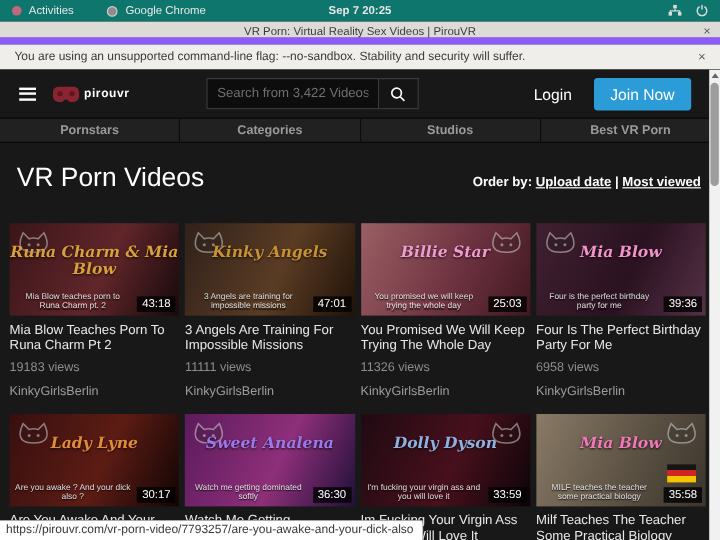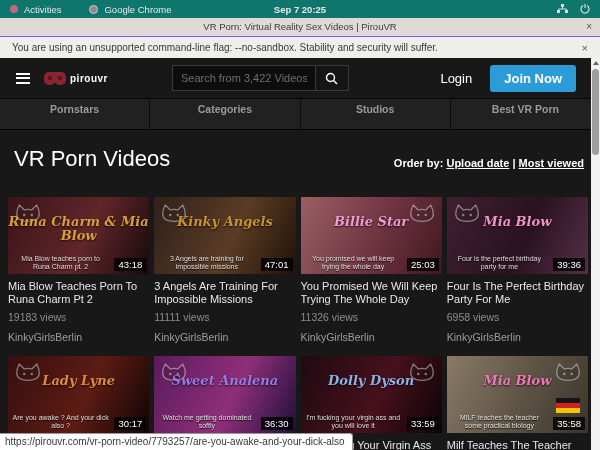--- a/index.html
+++ b/index.html
@@ -13,21 +13,21 @@
   .dot-icon { width:8px; height:8px; border-radius:50%; background:#c2687c; display:inline-block; }
   .chrome-icon { width:9px; height:9px; border-radius:50%; background:#8d8d8d;
                  border:1.5px solid #c9c9c9; display:inline-block; margin-left:22px; }
   .gb-clock { position:absolute; left:0; right:0; text-align:center; font-weight:bold; }
   .gb-right { margin-left:auto; display:flex; align-items:center; gap:12px; z-index:2; }
   .gb-right svg { display:block; }
 
   
   .title-bar { position:relative; height:19px; background:#dedbd6; color:#3c3c3c;
                font-size:9.5px; line-height:18px; text-align:center;
-               border-bottom:1px solid #8b5cf6; }
+               border-bottom:6px solid #8b5cf6; }
   .title-close { position:absolute; right:8px; top:0; color:#555; font-size:10px; cursor:default; }
 
   
   .warning-bar { height:21px; background:#f0eeeb; color:#3a3a3a; font-size:10px;
                  display:flex; align-items:center; padding:0 12px; }
   .warning-close { margin-left:auto; color:#5a5a5a; font-size:11px; }
 
   
   .site { position:absolute; top:58px; left:0; width:600px; height:392px;
           background:#181818; overflow:hidden; }
@@ -47,24 +47,24 @@
   .logo { display:flex; align-items:center; gap:4px; margin-left:14px; cursor:pointer; }
   .logo-text { color:#fff; font-size:10px; font-weight:bold; letter-spacing:.5px; }
   .search-wrap { display:flex; margin-left:64px; }
   .search-input { width:144px; height:26px; background:#0d0d0d; border:1px solid #3a3a3a;
                   color:#bbb; font-size:11px; padding:0 8px; outline:none; }
   .search-input::placeholder { color:#6f6f6f; }
   .search-btn { width:33px; height:26px; background:#151515; border:1px solid #3a3a3a;
                 border-left:0; display:flex; align-items:center; justify-content:center; cursor:pointer; }
   .login { margin-left:auto; color:#fff; font-size:13px; cursor:pointer; }
   .join-btn { margin-left:18px; border:0; border-radius:3px; color:#fff; font-size:13px;
-              padding:6px 14px; cursor:pointer;font-weight:bold; }
-
-  
-  .nav { display:flex; height:32px; border-top:1px solid #050505; border-bottom:1px solid #050505; }
+              padding:6px 14px; cursor:pointer; }
+
+  
+  .nav { display:flex; height:21px; border-top:1px solid #050505; border-bottom:1px solid #050505; }
   .nav-item { flex:1; background:#212121; border-right:1px solid #0c0c0c; color:#9a9a9a;
               font-size:10.5px; font-weight:bold; text-align:center; line-height:20px; cursor:pointer; }
   .nav-item:last-child { border-right:0; }
 
   
   .head-row { display:flex; align-items:flex-end; padding:0 16px 0 14px; margin-top:16px; }
   .page-title { color:#fff; font-size:22px; font-weight:400; }
   .order-by { margin-left:auto; color:#fff; font-size:11px; font-weight:bold; padding-bottom:3px; }
   .order-by a { color:#fff; text-decoration:underline; cursor:pointer; }
   .order-sep { color:#fff; }

